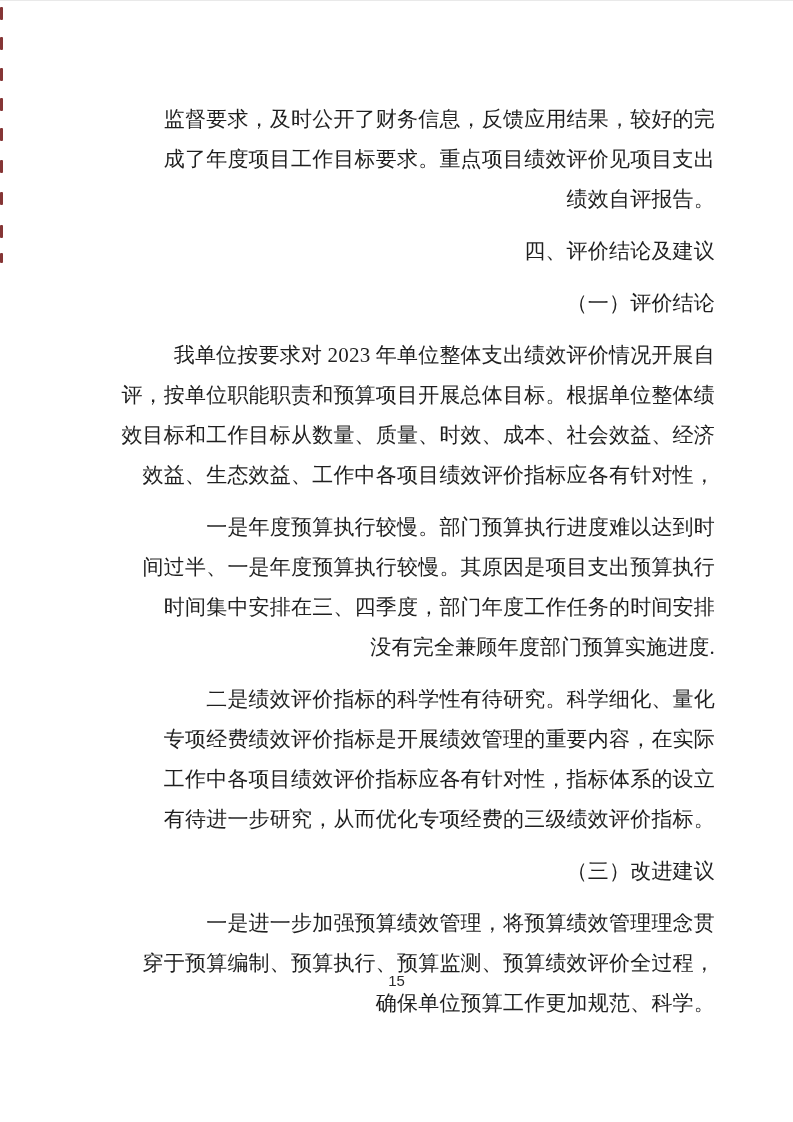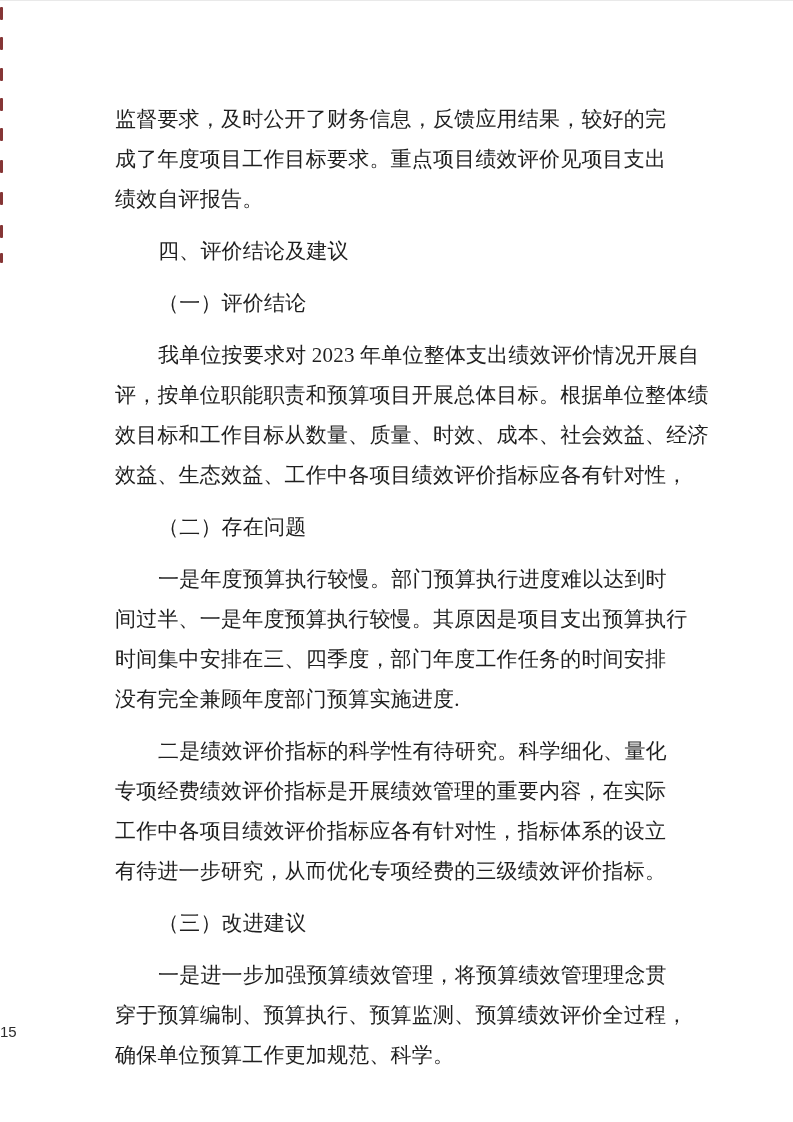--- a/index.html
+++ b/index.html
@@ -23,31 +23,32 @@
     left: 115px;
     top: 98px;
     width: 600px;
   }
   .line {
     font-size: 21px;
     letter-spacing: 0.2px;
     line-height: 40px;
     height: 40px;
     white-space: nowrap;
-    text-align: left;
+    text-align: right;
   }
   .line.indent {
     padding-left: 43px;
     margin-top: 12px;
   }
   .page-number {
     position: absolute;
     left: 0;
-    top: 1016px;
+    top: 965px;
     width: 793px;
+    text-align: center;
     font-family: "Liberation Sans", "DejaVu Sans", sans-serif;
     font-size: 15px;
     line-height: 30px;
     color: #2b2b2b;
   }
   
   .scan-marks {
     position: absolute;
     left: 0;
     top: 0;
@@ -98,21 +99,20 @@
 
     <div class="line indent">四、评价结论及建议</div>
 
     <div class="line indent">（一）评价结论</div>
 
     <div class="line indent">我单位按要求对 2023 年单位整体支出绩效评价情况开展自</div>
     <div class="line">评，按单位职能职责和预算项目开展总体目标。根据单位整体绩</div>
     <div class="line">效目标和工作目标从数量、质量、时效、成本、社会效益、经济</div>
     <div class="line">效益、生态效益、工作中各项目绩效评价指标应各有针对性，</div>
 
-    <div class="line indent">（二）存在问题</div>
 
     <div class="line indent">一是年度预算执行较慢。部门预算执行进度难以达到时</div>
     <div class="line">间过半、一是年度预算执行较慢。其原因是项目支出预算执行</div>
     <div class="line">时间集中安排在三、四季度，部门年度工作任务的时间安排</div>
     <div class="line">没有完全兼顾年度部门预算实施进度.</div>
 
     <div class="line indent">二是绩效评价指标的科学性有待研究。科学细化、量化</div>
     <div class="line">专项经费绩效评价指标是开展绩效管理的重要内容，在实际</div>
     <div class="line">工作中各项目绩效评价指标应各有针对性，指标体系的设立</div>
     <div class="line">有待进一步研究，从而优化专项经费的三级绩效评价指标。</div>

